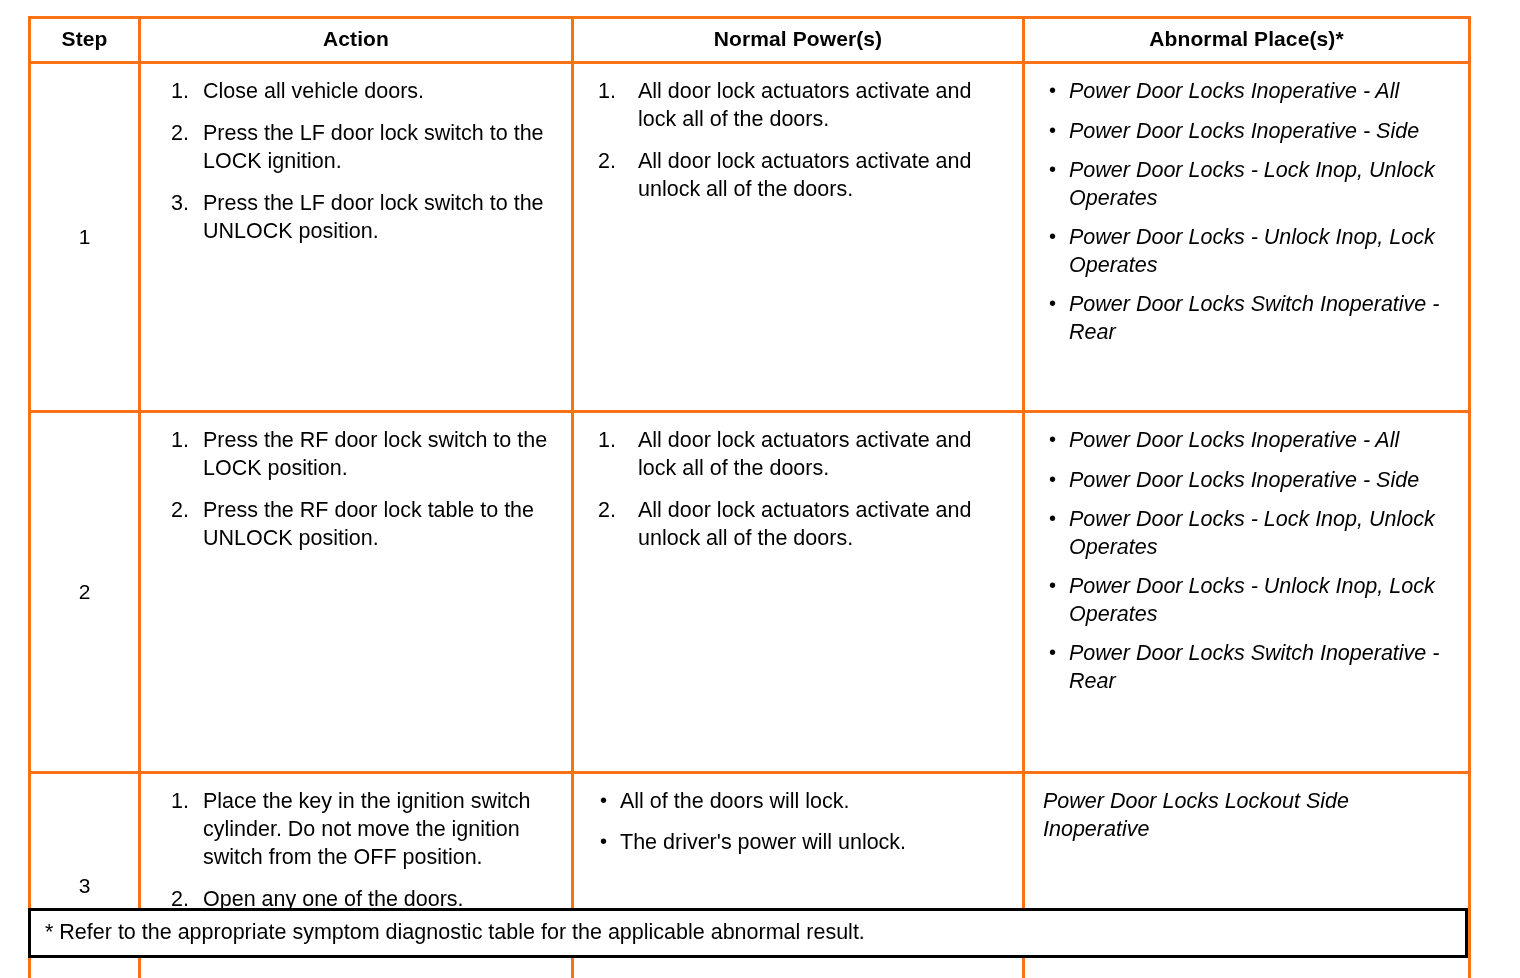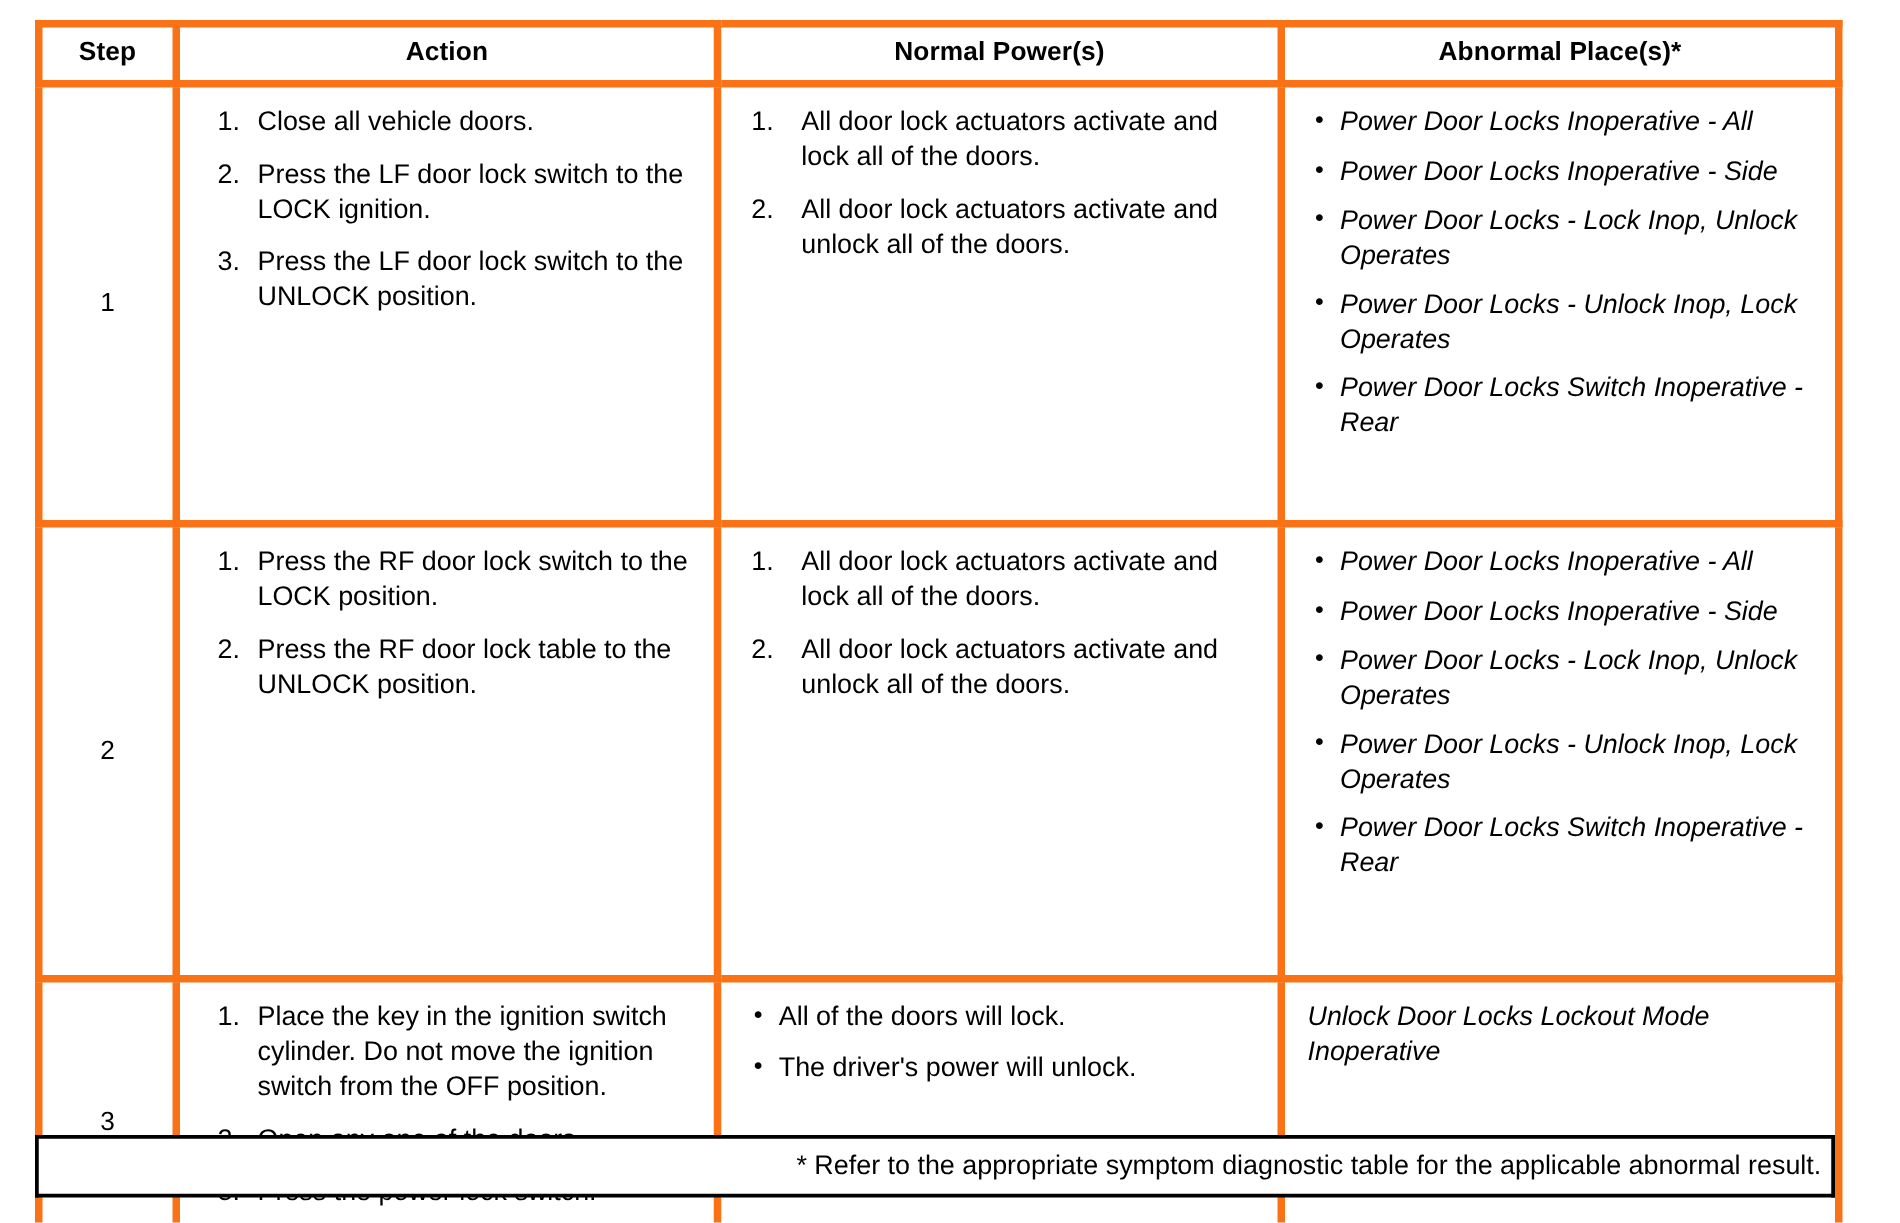--- a/index.html
+++ b/index.html
@@ -31,21 +31,21 @@
     border-collapse: collapse;
     table-layout: fixed;
   }
   .diag-table col.c-step   { width: 110px; }
   .diag-table col.c-action { width: 433px; }
   .diag-table col.c-normal { width: 451px; }
   .diag-table col.c-abn    { width: 446px; }
 
   .diag-table th,
   .diag-table td {
-    border: 6px solid #f97316;
+    border: 3px solid #f97316;
     vertical-align: top;
     padding: 0;
     background: #ffffff;
   }
 
   
   .diag-table thead th {
     height: 36px;
     text-align: center;
     vertical-align: middle;
@@ -153,21 +153,20 @@
     border-collapse: collapse;
     table-layout: fixed;
   }
   .footnote-table td {
     border: 3px solid #000000;
     height: 38px;
     padding: 2px 8px 4px 14px;
     vertical-align: middle;
     font-size: 21.5px;
     background: #ffffff;
-    text-align: right;
   }
 
   
   tr.row1 td { height: 318px; }
   tr.row2 td { height: 330px; }
   tr.row3 td { height: 196px; }
 </style>
 </head>
 <body>
 
@@ -331,21 +330,21 @@
               <span>All of the doors will lock.</span>
             </li>
             <li>
               <span class="dot">•</span>
               <span>The driver's power will unlock.</span>
             </li>
           </ul>
         </td>
 
         <td class="content-cell abn">
-          <p class="plain">Unlock Door Locks Lockout Mode Inoperative</p>
+          <p class="plain">Power Door Locks Lockout Side Inoperative</p>
         </td>
       </tr>
 
     </tbody>
   </table>
 
   <table class="footnote-table">
     <tbody>
       <tr>
         <td>* Refer to the appropriate symptom diagnostic table for the applicable abnormal result.</td>

